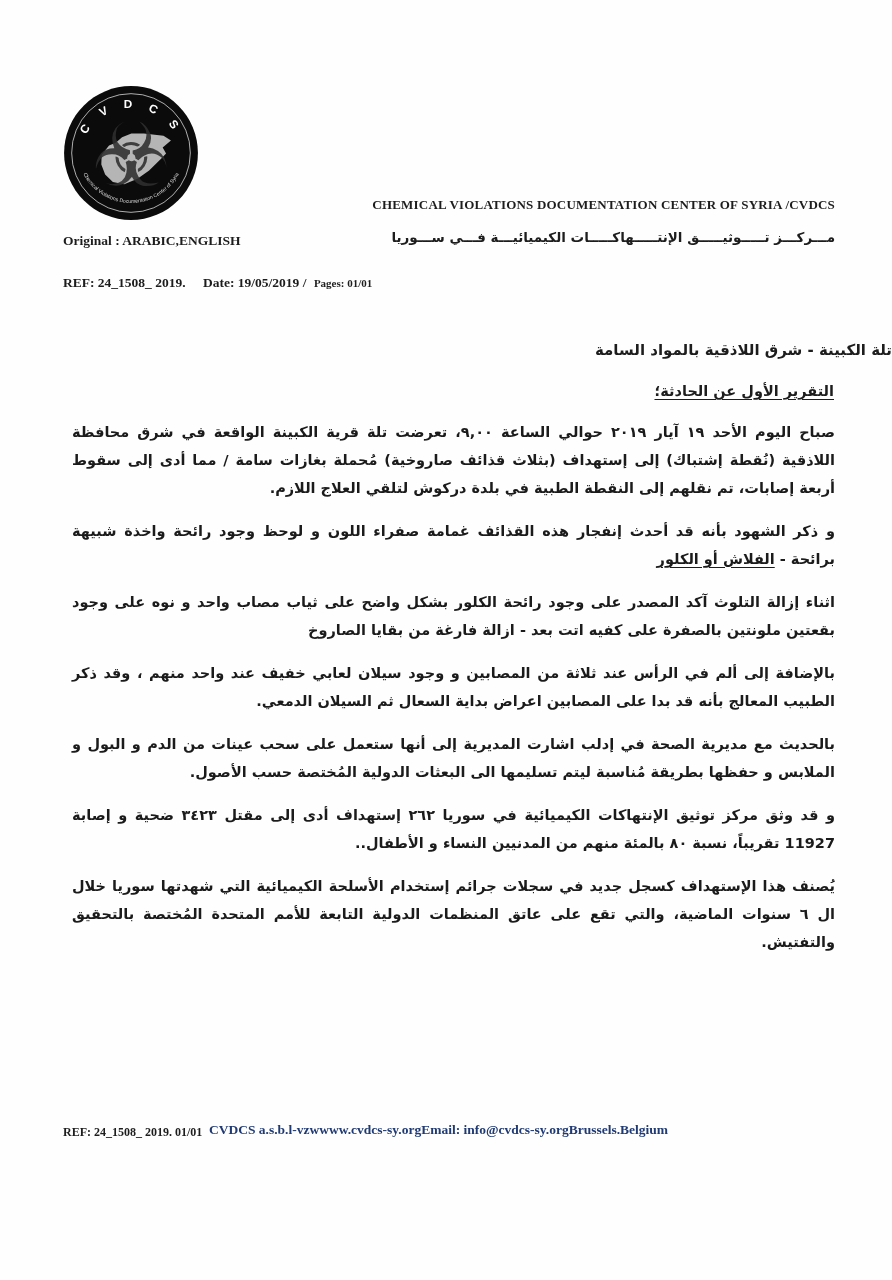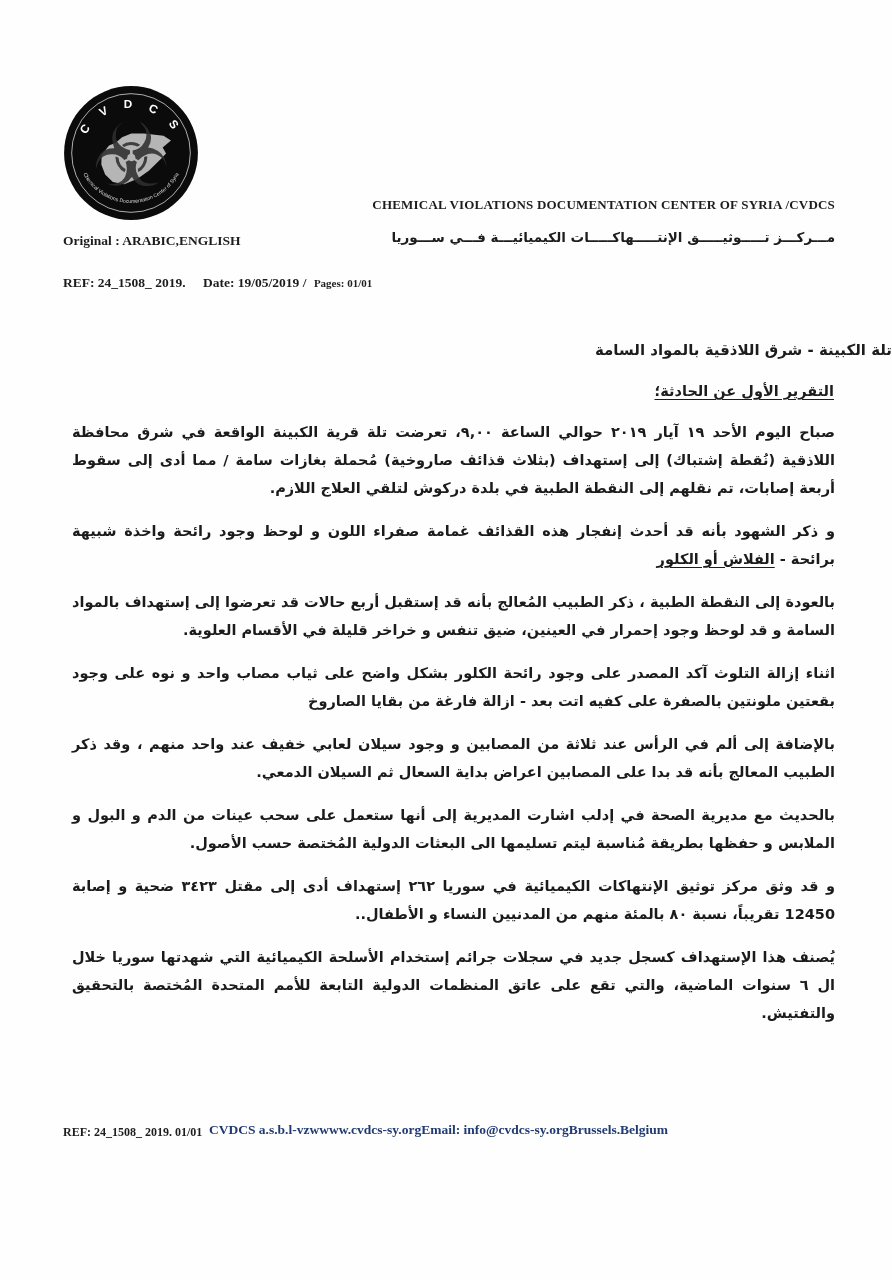--- a/index.html
+++ b/index.html
@@ -110,25 +110,24 @@
     <span class="ref-date">Date: 19/05/2019 /</span>
     <span class="ref-pages">Pages: 01/01</span>
   </div>
 
   <div class="doc-title">تلة الكبينة - شرق اللاذقية بالمواد السامة</div>
   <div class="section-heading">التقرير الأول عن الحادثة؛</div>
 
   <div class="body-text">
     <p class="paragraph"><span>صباح اليوم الأحد ١٩ آيار ٢٠١٩ حوالي الساعة ٩,٠٠، تعرضت تلة قرية الكبينة الواقعة في شرق محافظة اللاذقية (نُقطة إشتباك) إلى إستهداف (بثلاث قذائف صاروخية)  مُحملة بغازات سامة / مما أدى إلى سقوط أربعة إصابات، تم نقلهم إلى النقطة الطبية في بلدة دركوش لتلقي العلاج اللازم.</span><span class="p-underline"></span></p>
     <p class="paragraph"><span>و ذكر الشهود بأنه قد أحدث إنفجار هذه القذائف غمامة صفراء اللون و لوحظ وجود رائحة واخذة شبيهة برائحة - </span><span class="p-underline">الفلاش أو الكلور</span></p>
-    <p class="paragraph"><span>بالعودة إلى النقطة الطبية ، ذكر الطبيب المُعالج بأنه قد إستقبل أربع حالات قد تعرضوا إلى إستهداف بالمواد السامة و قد لوحظ وجود إحمرار في العينين، ضيق تنفس و خراخر قليلة في الأقسام العلوية.</span><span class="p-underline"></span></p>
     <p class="paragraph"><span>اثناء إزالة التلوث آكد المصدر على وجود رائحة الكلور بشكل واضح  على ثياب مصاب واحد و نوه على وجود بقعتين ملونتين بالصفرة على كفيه اتت بعد - ازالة فارغة من بقايا الصاروخ</span><span class="p-underline"></span></p>
     <p class="paragraph"><span>بالإضافة إلى ألم في الرأس عند ثلاثة من المصابين و وجود سيلان لعابي خفيف عند واحد منهم ، وقد ذكر الطبيب المعالج بأنه قد بدا على المصابين اعراض بداية  السعال ثم السيلان الدمعي.</span><span class="p-underline"></span></p>
     <p class="paragraph"><span>بالحديث مع مديرية الصحة في إدلب اشارت المديرية إلى أنها ستعمل على سحب عينات من الدم و البول و الملابس و حفظها بطريقة مُناسبة ليتم تسليمها الى البعثات الدولية المُختصة حسب الأصول.</span><span class="p-underline"></span></p>
-    <p class="paragraph"><span>و قد وثق مركز توثيق الإنتهاكات الكيميائية في سوريا ٢٦٢ إستهداف أدى إلى مقتل ٣٤٢٣ ضحية و إصابة 12450 تقريباً، نسبة ٨٠ بالمئة منهم من المدنيين النساء و الأطفال..</span><span class="p-underline"></span></p>
+    <p class="paragraph"><span>و قد وثق مركز توثيق الإنتهاكات الكيميائية في سوريا ٢٦٢ إستهداف أدى إلى مقتل ٣٤٢٣ ضحية و إصابة 11927 تقريباً، نسبة ٨٠ بالمئة منهم من المدنيين النساء و الأطفال..</span><span class="p-underline"></span></p>
     <p class="paragraph"><span>يُصنف هذا الإستهداف كسجل جديد في سجلات جرائم إستخدام الأسلحة الكيميائية التي شهدتها سوريا خلال ال ٦ سنوات الماضية، والتي تقع على عاتق المنظمات الدولية التابعة للأمم المتحدة المُختصة بالتحقيق والتفتيش.</span><span class="p-underline"></span></p>
   </div>
 
   <div class="footer-ref">REF: 24_1508_ 2019. 01/01</div>
   <div class="contact-bar">
     <span>CVDCS a.s.b.l-vzw</span>
     <span>www.cvdcs-sy.org</span>
     <span>Email: info@cvdcs-sy.org</span>
     <span>Brussels.Belgium</span>
   </div>

